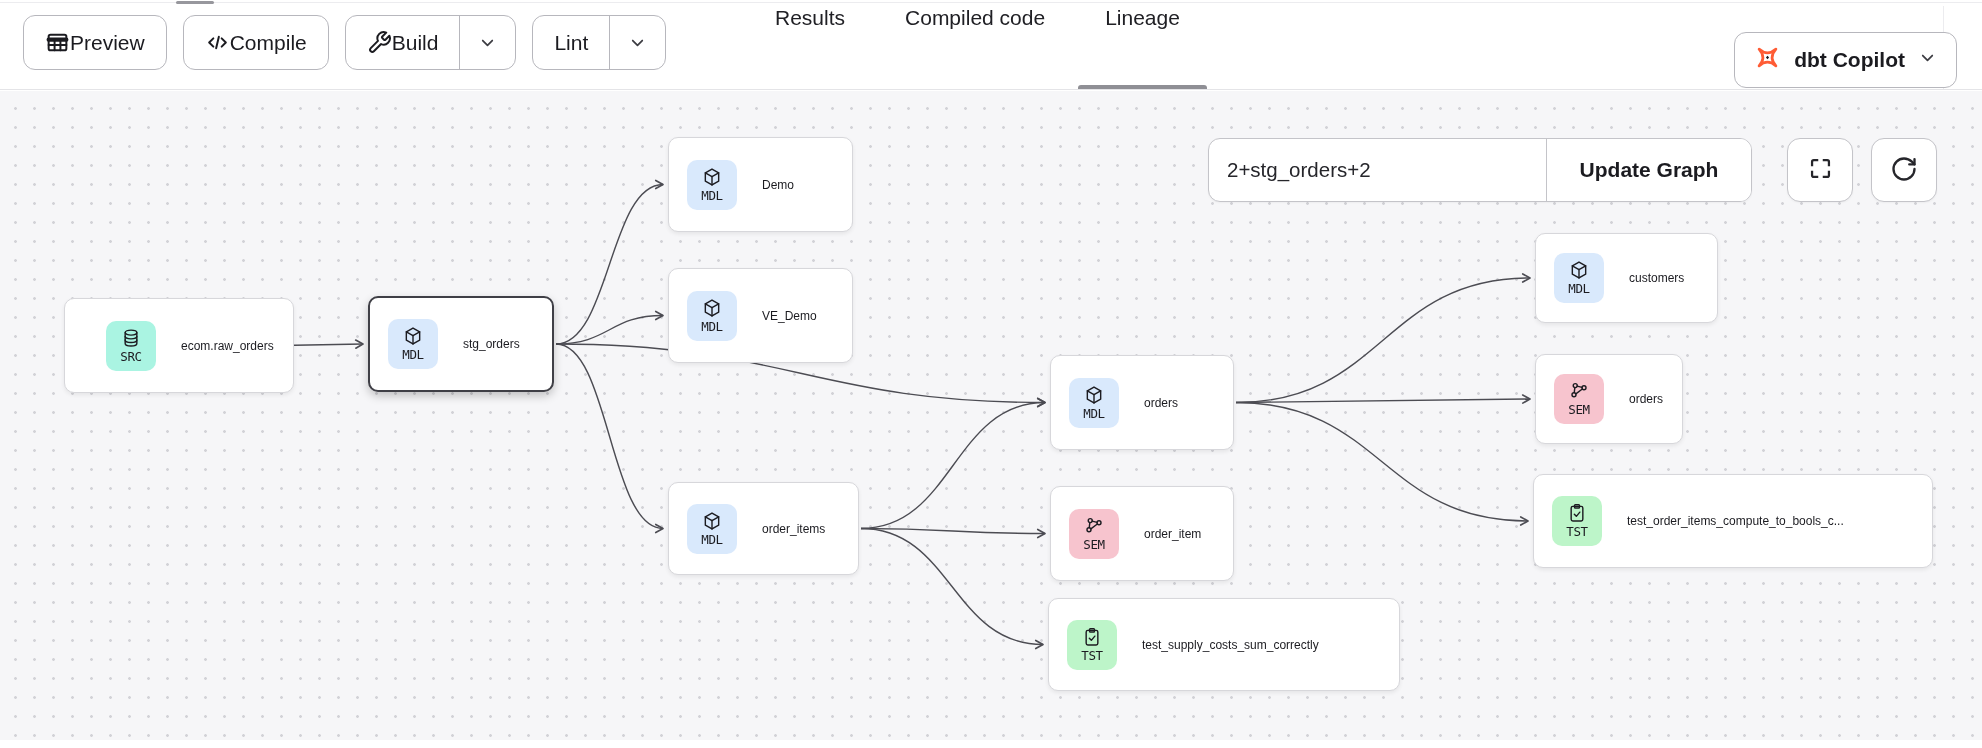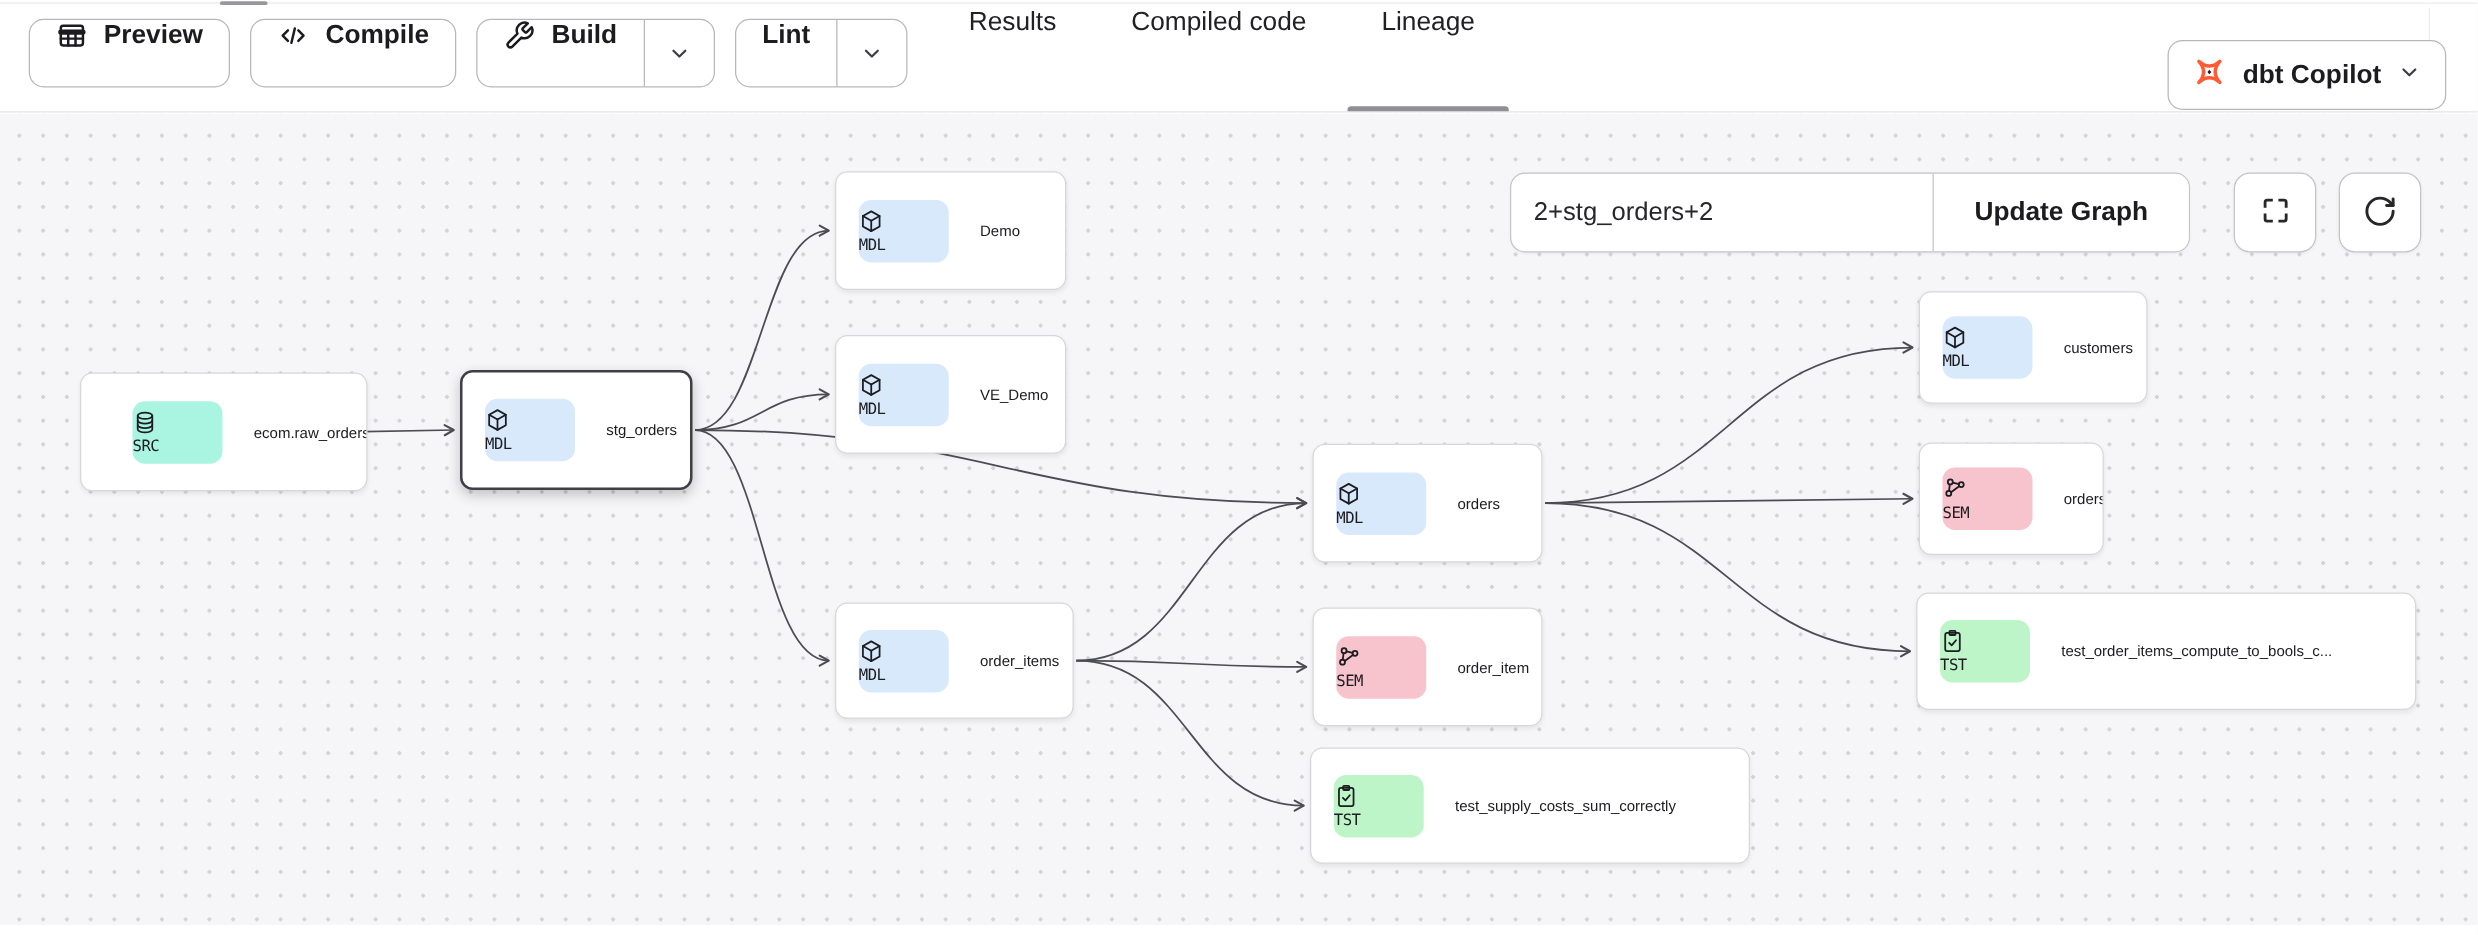--- a/index.html
+++ b/index.html
@@ -23,21 +23,21 @@
     background: #fff; border-bottom: 1px solid #e4e4e7;
     display: flex; align-items: flex-start; padding: 9px 0 0 23px; z-index: 4;
   }
   .hdr-right-divider { position: absolute; top: 0; bottom: 0; left: 1943px; width: 1px; background: #ececef; }
   .btn {
     display: inline-flex; align-items: center; height: 55px;
     background: #fff; border: 1.6px solid #b7b7bd; border-radius: 12px;
     font-size: 21px; font-weight: 500; color: #1b1b20; cursor: pointer;
     margin-right: 16px; flex: 0 0 auto;
   }
-  .btn .btn-main { display: inline-flex; gap: 13px; padding: 0 21px; height: 100%; font-weight: bold; }
+  .btn .btn-main { display: inline-flex; align-items: center; padding: 0 21px; height: 100%; }
   .btn .btn-caret {
     display: inline-flex; align-items: center; justify-content: center;
     width: 56px; height: 100%; border-left: 1.6px solid #b7b7bd;
   }
   .btn svg { display: block; }
 
   .tabs { position: absolute; left: 775px; top: 0; bottom: 0; display: flex; gap: 60px; align-items: stretch; }
   .tab { position: relative; display: flex; align-items: flex-start; font-size: 21px; color: #202025; cursor: pointer; white-space: nowrap; }
   .tab.active::after {
     content: ""; position: absolute; left: -27px; right: -27px; bottom: 0;
@@ -65,22 +65,22 @@
 
   
   .node {
     position: absolute; z-index: 2;
     background: #fff; border: 1.4px solid #d7d7db; border-radius: 10px;
     display: flex; align-items: center; gap: 25px; padding-left: 18px;
     box-shadow: 0 2px 4px rgba(0,0,0,.07); cursor: pointer;
   }
   .node.selected { border: 2.6px solid #3f3f46; box-shadow: 0 4px 10px rgba(0,0,0,.22); }
   .badge {
-    width: 72px; height: 50px; border-radius: 10px; flex: 0 0 auto;
-    display: flex; flex-direction: column; justify-content: center; gap: 1px;
+    width: 50px; height: 50px; border-radius: 10px; flex: 0 0 auto;
+    display: flex; flex-direction: column; align-items: center; justify-content: center; gap: 1px;
   }
   .badge svg { width: 20px; height: 20px; display: block; }
   .badge-label { font-family: "DejaVu Sans Mono", monospace; font-size: 12.5px; font-weight: 500; letter-spacing: -0.4px; color: #1c1c21; }
   .node-label { font-size: 12px; color: #1b1b20; white-space: nowrap; overflow: hidden; padding-right: 12px; }
 
   
   .selector-group {
     position: absolute; left: 1208px; top: 47px; height: 64px; width: 544px; z-index: 3;
     display: flex; background: #fff; border: 1.6px solid #c4c4c9; border-radius: 12px;
     overflow: hidden; box-shadow: 0 1px 2px rgba(0,0,0,.04);

